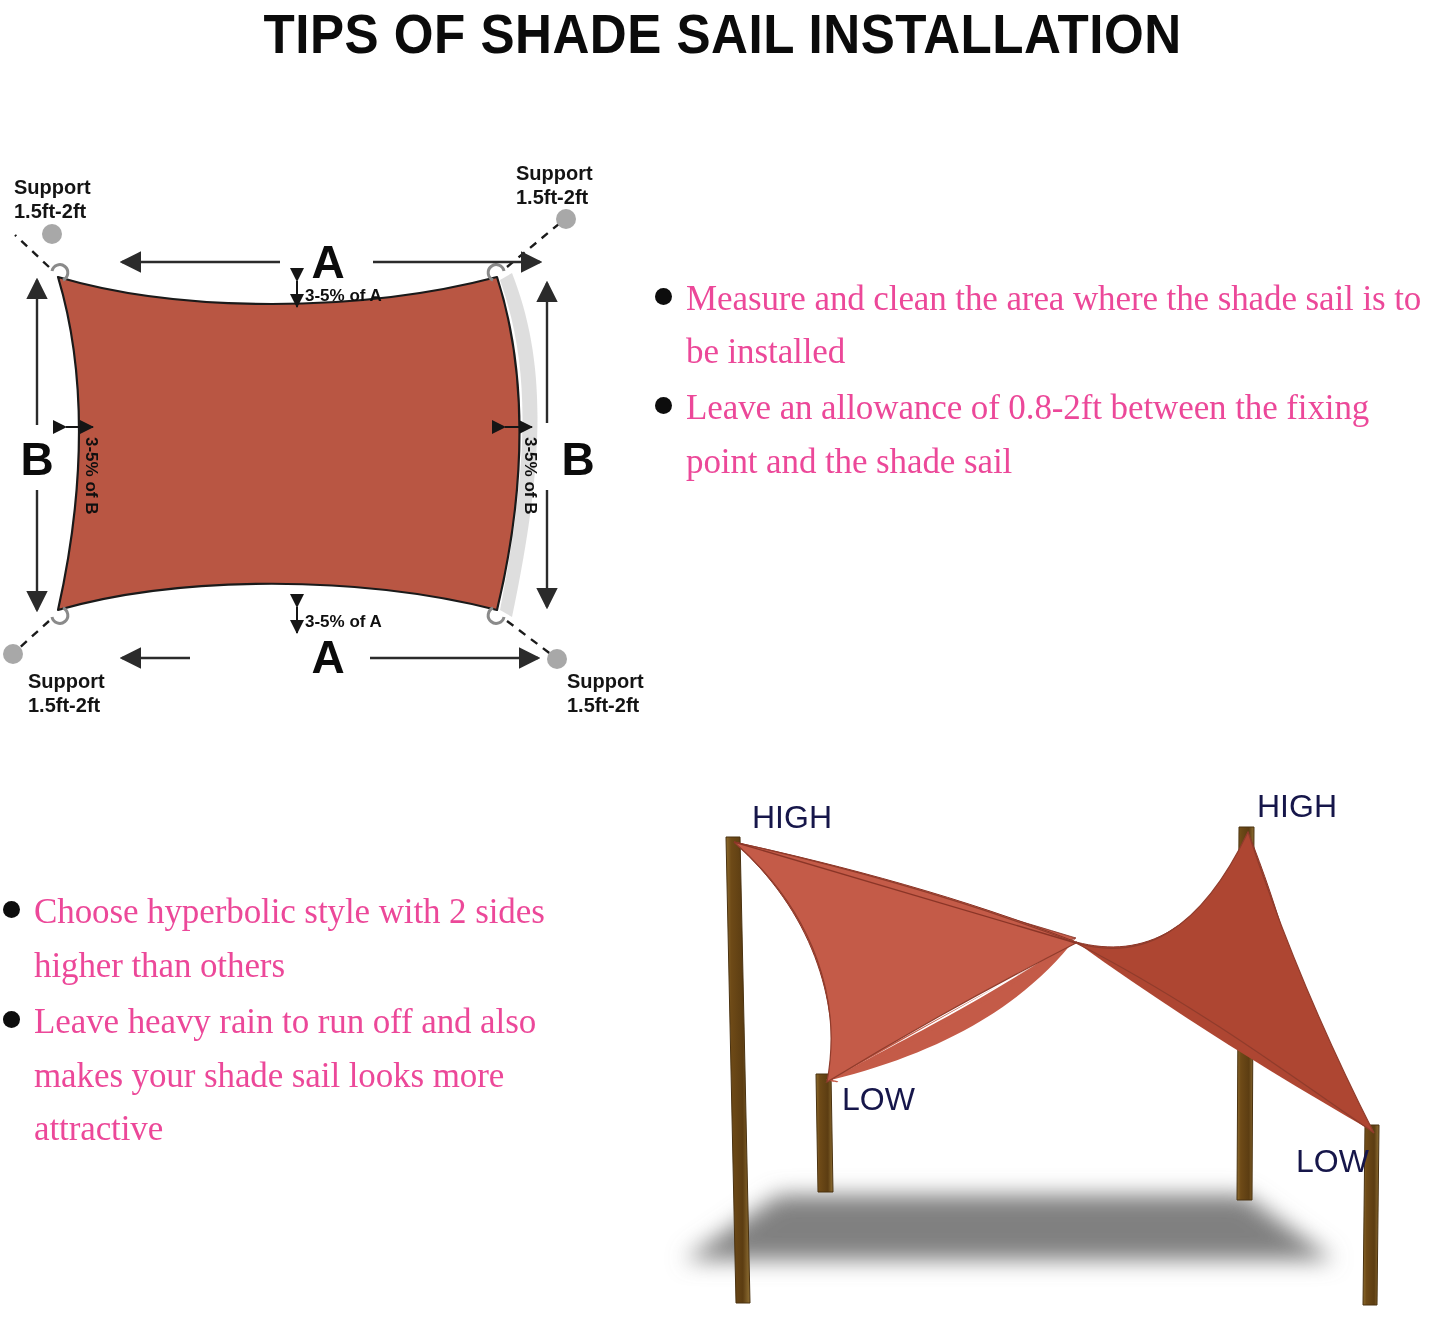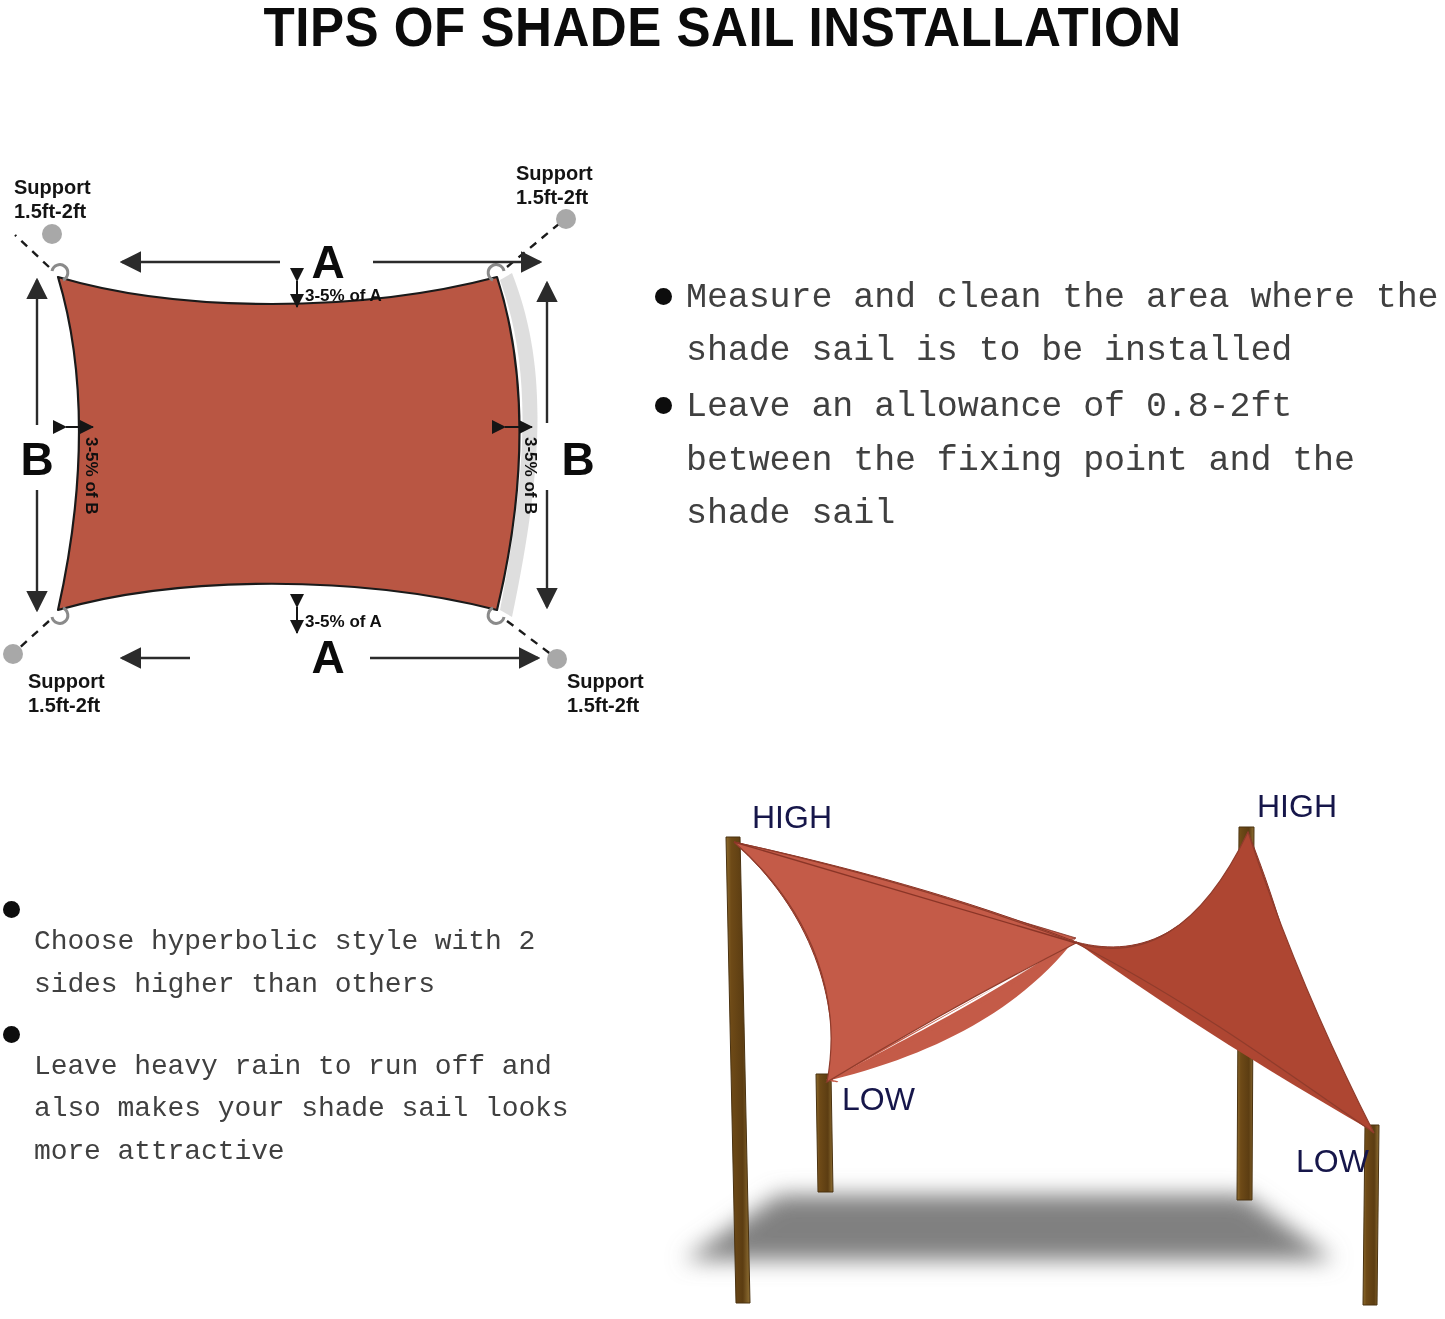--- a/index.html
+++ b/index.html
@@ -17,21 +17,21 @@
   }
 
   
   #title-bar {
     position: absolute;
     left: 0;
     top: 0;
     width: 1445px;
     height: 62px;
     display: flex;
-    align-items: flex-start;
+    align-items: flex-end;
     justify-content: center;
   }
   #title-text {
     font-family: "Liberation Sans", sans-serif;
     font-weight: 700;
     font-size: 55px;
     letter-spacing: 0.5px;
     color: #0b0b0b;
     transform: scaleX(0.93);
     transform-origin: center center;
@@ -54,22 +54,22 @@
   .bullet-dot {
     flex: 0 0 auto;
     width: 17px;
     height: 17px;
     border-radius: 50%;
     background: #0d0d0d;
     margin-top: 14px;
     margin-right: 14px;
   }
   .bullet-text {
-    font-family: Liberation Mono, monospace;
-    color: #404040;
+    font-family: Liberation Serif, serif;
+    color: #ec4899;
   }
 
   #tips-right {
     left: 655px;
     top: 272px;
     width: 790px;
   }
   #tips-right .bullet-text {
     font-size: 35px;
     line-height: 1.52;
@@ -77,24 +77,23 @@
   }
   #tips-right .bullet-dot { margin-top: 16px; }
   #tips-right .bullet-item { margin-bottom: 3px; }
 
   #tips-left {
     left: 3px;
     top: 885px;
     width: 625px;
   }
   #tips-left .bullet-text {
-    font-size: 28px;
+    font-size: 35px;
     line-height: 1.53;
     letter-spacing: -0.1px;
-    margin-top: 36px;
   }
   #tips-left .bullet-dot { margin-top: 16px; }
   #tips-left .bullet-item { margin-bottom: 3px; }
 
   
   #diagram-rect-sail {
     position: absolute;
     left: 0;
     top: 155;
     top: 155px;

